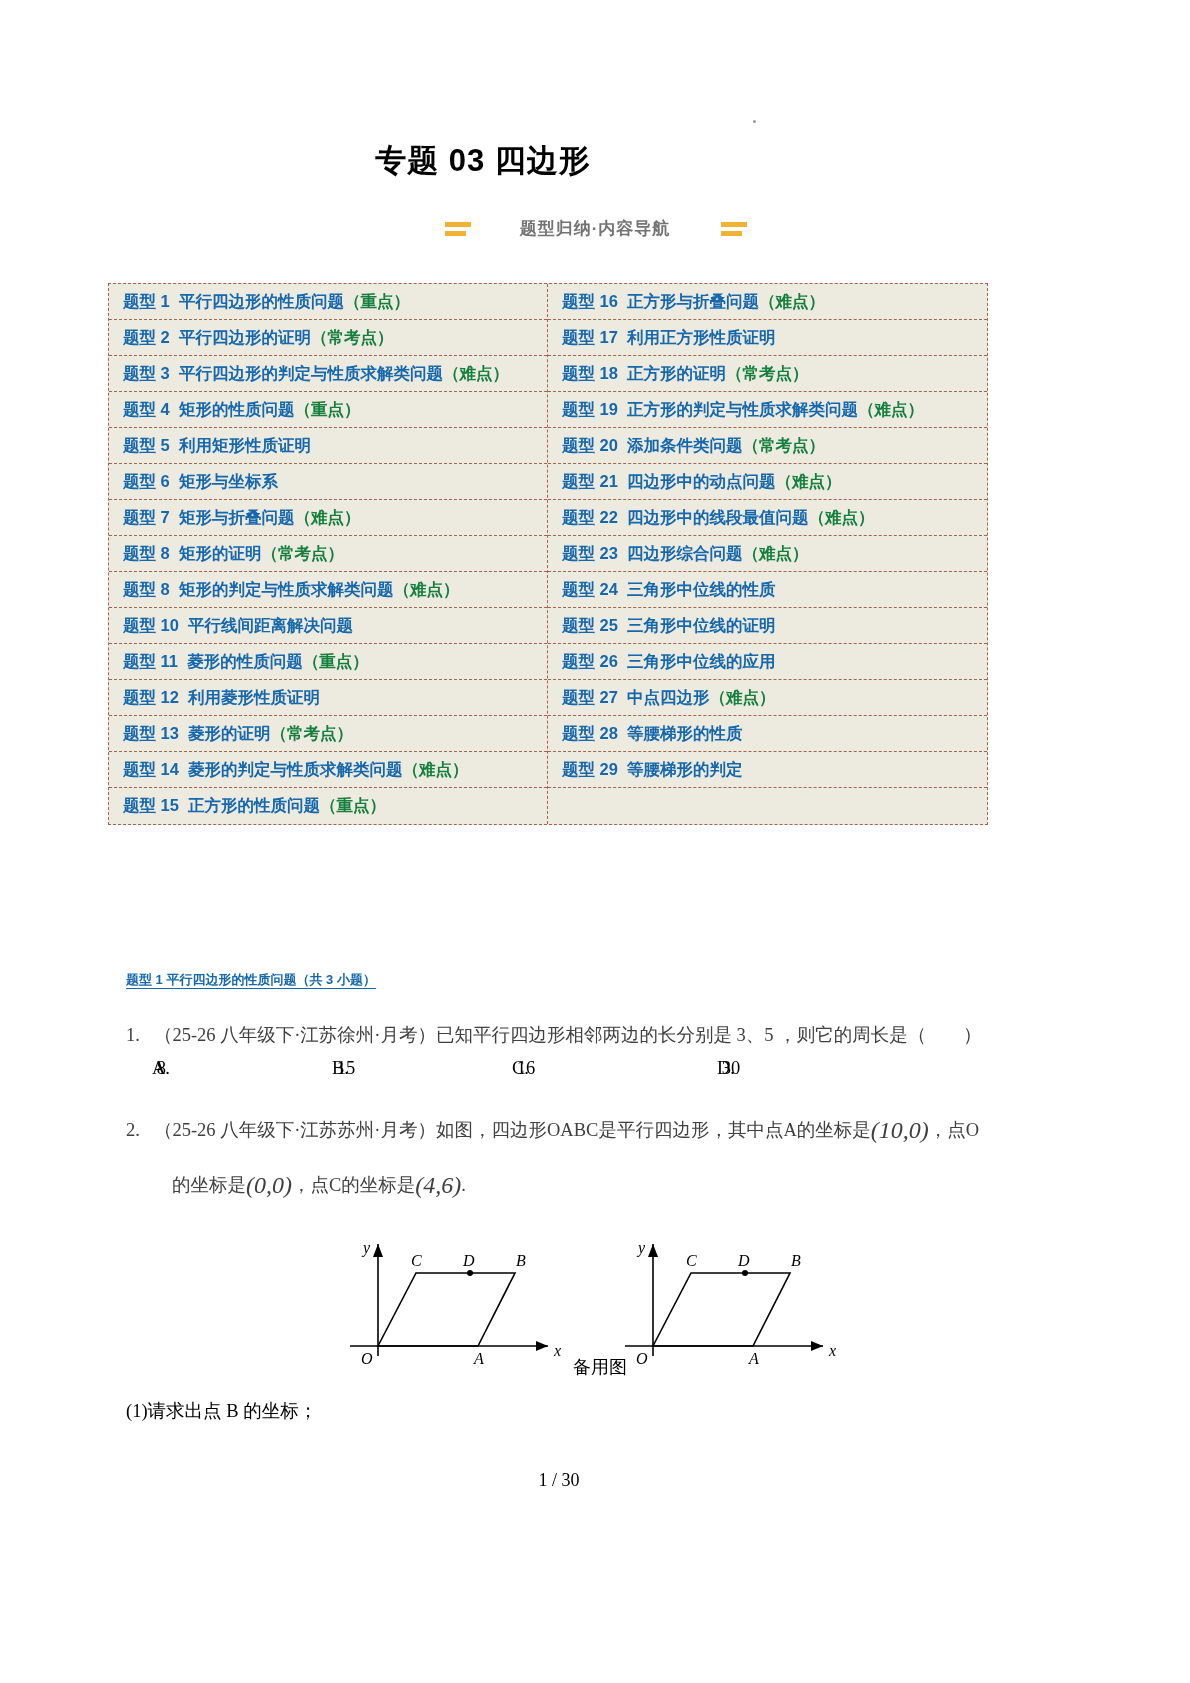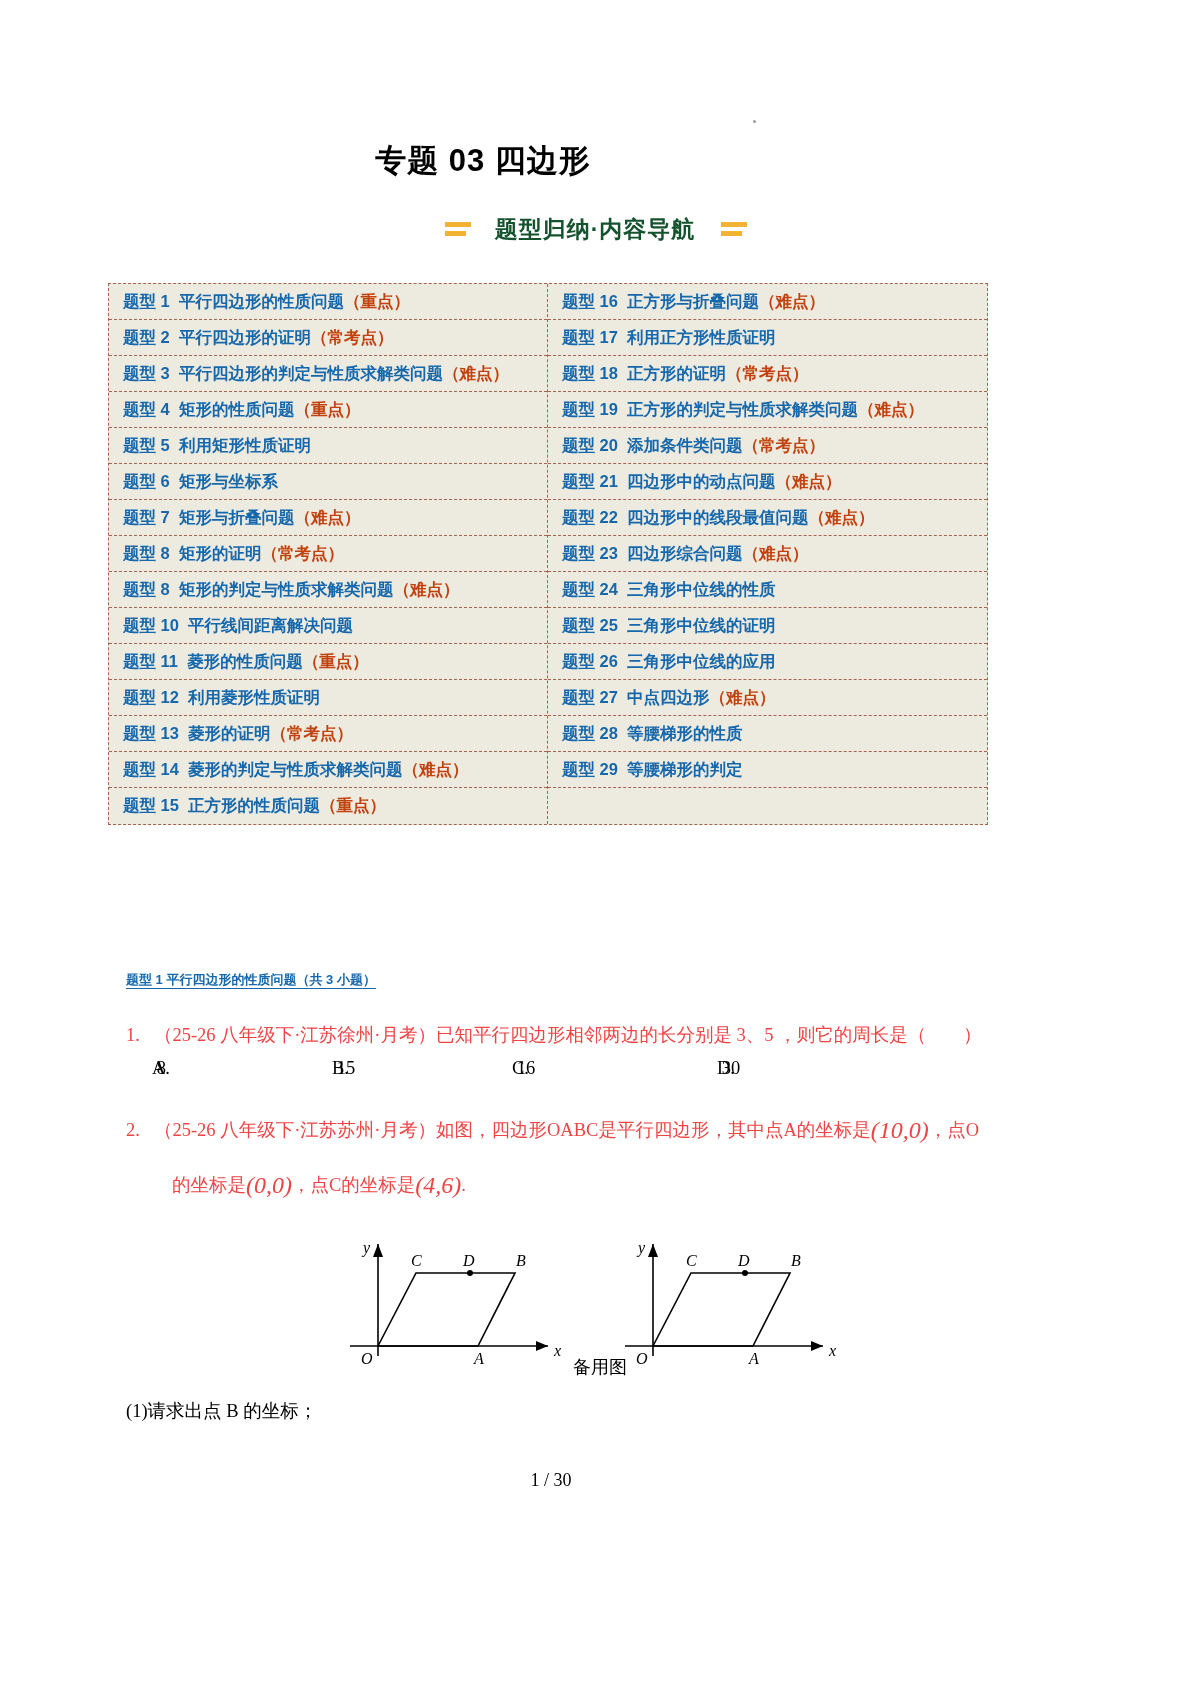--- a/index.html
+++ b/index.html
@@ -57,22 +57,22 @@
     background: #ffffff;
   }
   .banner-text {
     position: absolute;
     left: 33px; top: 0;
     width: 254px; height: 48px;
     line-height: 48px;
     text-align: center;
     font-family: "Liberation Sans", "DejaVu Sans", sans-serif;
     font-weight: bold;
-    font-size: 23px;
-    color: #14532d;
+    font-size: 17px;
+    color: #737373;
     letter-spacing: 1px;
     background: #ffffff;
   }
   .banner-dash {
     position: absolute;
     top: 15px;
     width: 26px;
     background: #ffffff;
     padding: 2px 0;
   }
@@ -109,40 +109,40 @@
     border-bottom: 1.4px dashed #a4654f;
     font-family: "Liberation Sans", "DejaVu Sans", sans-serif;
     font-weight: bold;
     font-size: 16.5px;
     color: #1668ac;
     white-space: nowrap;
     overflow: hidden;
   }
   .idx-row:last-child { border-bottom: none; }
   .idx-row.empty { background: #edeae0; }
-  .idx-row .tag { color: #c2410c; }
+  .idx-row .tag { color: #15803d; }
 
   
   .section-heading {
     position: absolute;
     left: 126px; top: 971px;
     font-family: "Liberation Sans", "DejaVu Sans", sans-serif;
     font-weight: bold;
     font-size: 13px;
     color: #1668ac;
     text-decoration: underline;
     text-underline-offset: 4px;
   }
 
   
   .prob {
     position: absolute;
     font-size: 18.5px;
     line-height: 1.9;
-    color: #ef4444;
+    color: #404040;
   }
   .mathit { font-family: "Liberation Serif", serif; margin-top: 46px; }
   .paren-big {
     font-size: 24px;
     vertical-align: -2px;
   }
   .coord {
     display: inline-block;
     font-style: italic;
   }
@@ -170,21 +170,21 @@
   }
   .sub-q {
     position: absolute;
     left: 126px; top: 1398px;
     font-size: 18.5px;
   }
 
   
   .footer {
     position: absolute;
-    left: 0; top: 1470px;
+    left: 8px; top: 1470px;
     width: 1102px;
     text-align: center;
     font-size: 18px;
   }
 </style>
 </head>
 <body>
 
 <div class="page">
 

